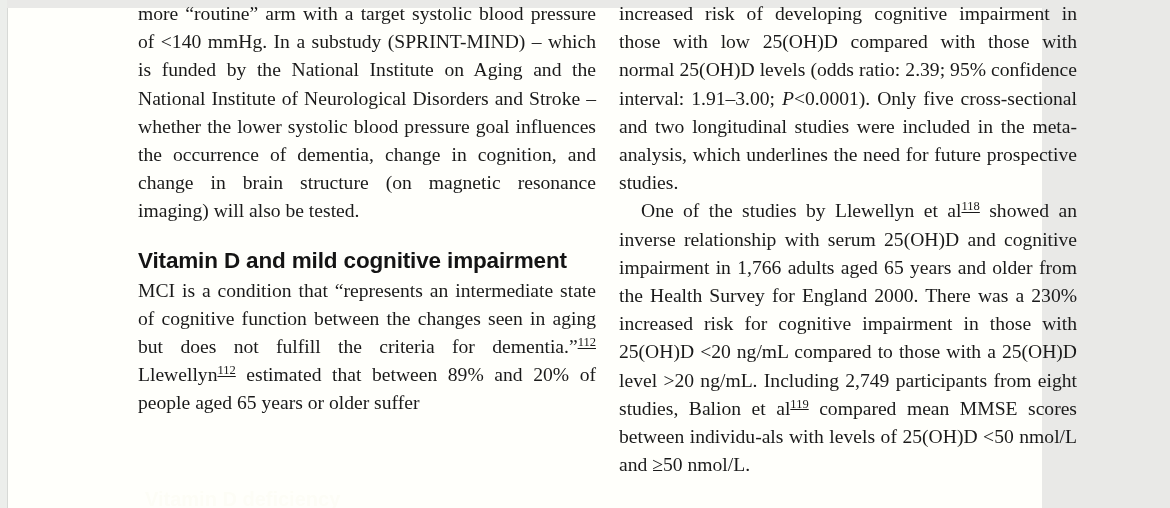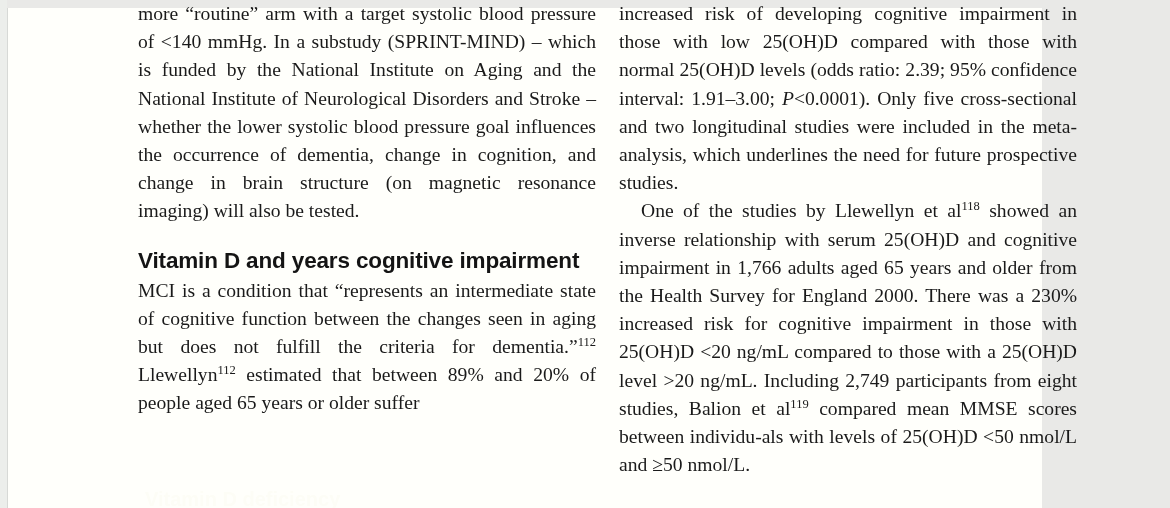--- a/index.html
+++ b/index.html
@@ -66,20 +66,21 @@
     margin: 20px 0 2px 0;
     letter-spacing: -0.15px;
     text-align: left;
   }
 
   
   sup {
     font-size: 0.64em;
     line-height: 0;
     vertical-align: 0.52em;
+    text-decoration: underline;
   }
   .ital { font-style: italic; }
 
   
   #footer {
     position: absolute;
     left: 137px;
     top: 441px;
     width: 938px;
     height: 62px;
@@ -170,21 +171,21 @@
 <body>
 
 <div id="page-gutter-shadow"></div>
 
 <div id="page-sheet">
 
   <div id="column-left" class="column">
 
     <p class="para">more “routine” arm with a target systolic blood pressure of &lt;140 mmHg. In a substudy (SPRINT-MIND) – which is funded by the National Institute on Aging and the National Institute of Neurological Disorders and Stroke –whether the lower systolic blood pressure goal influences the occurrence of dementia, change in cognition, and change in brain structure (on magnetic resonance imaging) will also be tested.</p>
 
-    <h2 class="section-heading">Vitamin D and years cognitive impairment</h2>
+    <h2 class="section-heading">Vitamin D and mild cognitive impairment</h2>
 
     <p class="para"><span>MCI is a condition that “represents an intermediate state of cognitive function between the changes seen in aging but does not fulfill the criteria for dementia.”</span><sup>112</sup><span> Llewellyn</span><sup>112</sup><span> estimated that between 89% and 20% of people aged 65 years or older suffer</span></p>
   </div>
 
   <div id="column-right" class="column">
 
     <p class="para"><span>increased risk of developing cognitive impairment in those with low 25(OH)D compared with those with normal 25(OH)D levels (odds ratio: 2.39; 95% confidence interval: 1.91–3.00; </span><span class="ital">P</span><span>&lt;0.0001). Only five cross-sectional and two longitudinal studies were included in the meta-analysis, which underlines the need for future prospective studies.</span></p>
 
     <p class="para indent"><span>One of the studies by Llewellyn et al</span><sup>118</sup><span> showed an inverse relationship with serum 25(OH)D and cognitive impairment in 1,766 adults aged 65 years and older from the Health Survey for England 2000. There was a 230% increased risk for cognitive impairment in those with 25(OH)D &lt;20 ng/mL compared to those with a 25(OH)D level &gt;20 ng/mL. Including 2,749 participants from eight studies, Balion et al</span><sup>119</sup><span> compared mean MMSE scores between individu-als with levels of 25(OH)D &lt;50 nmol/L and ≥50 nmol/L.</span></p>
   </div>

